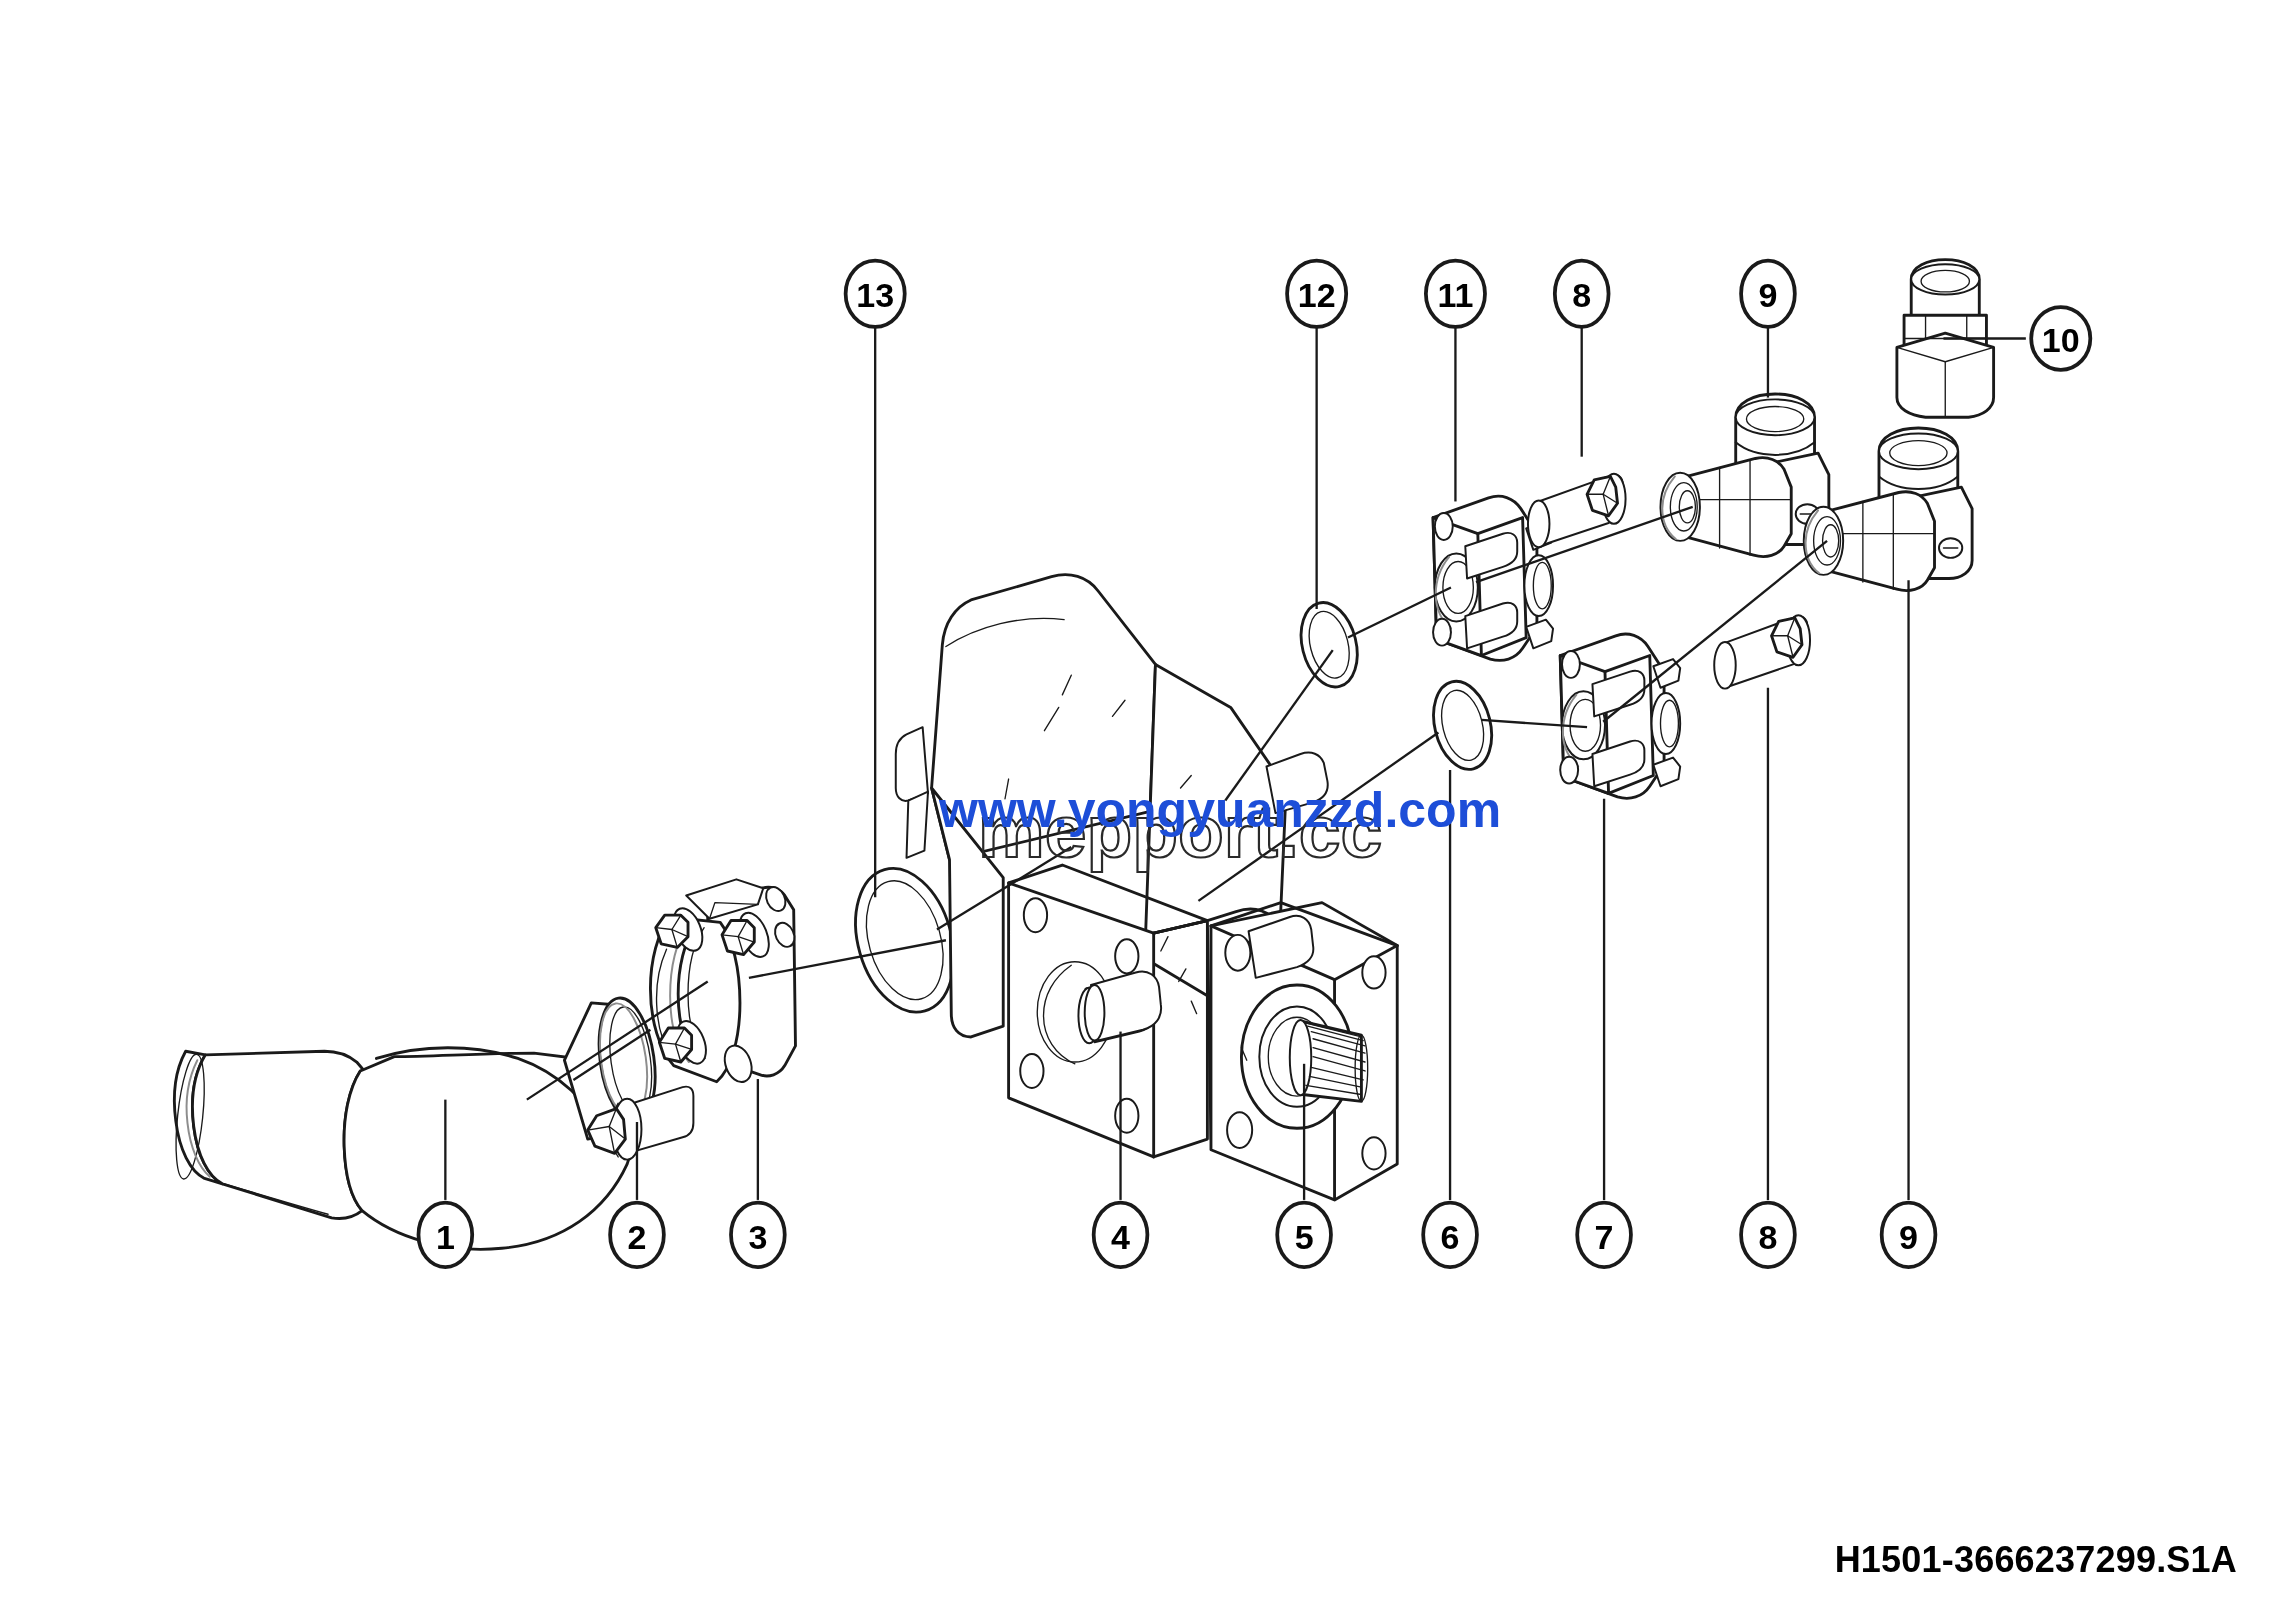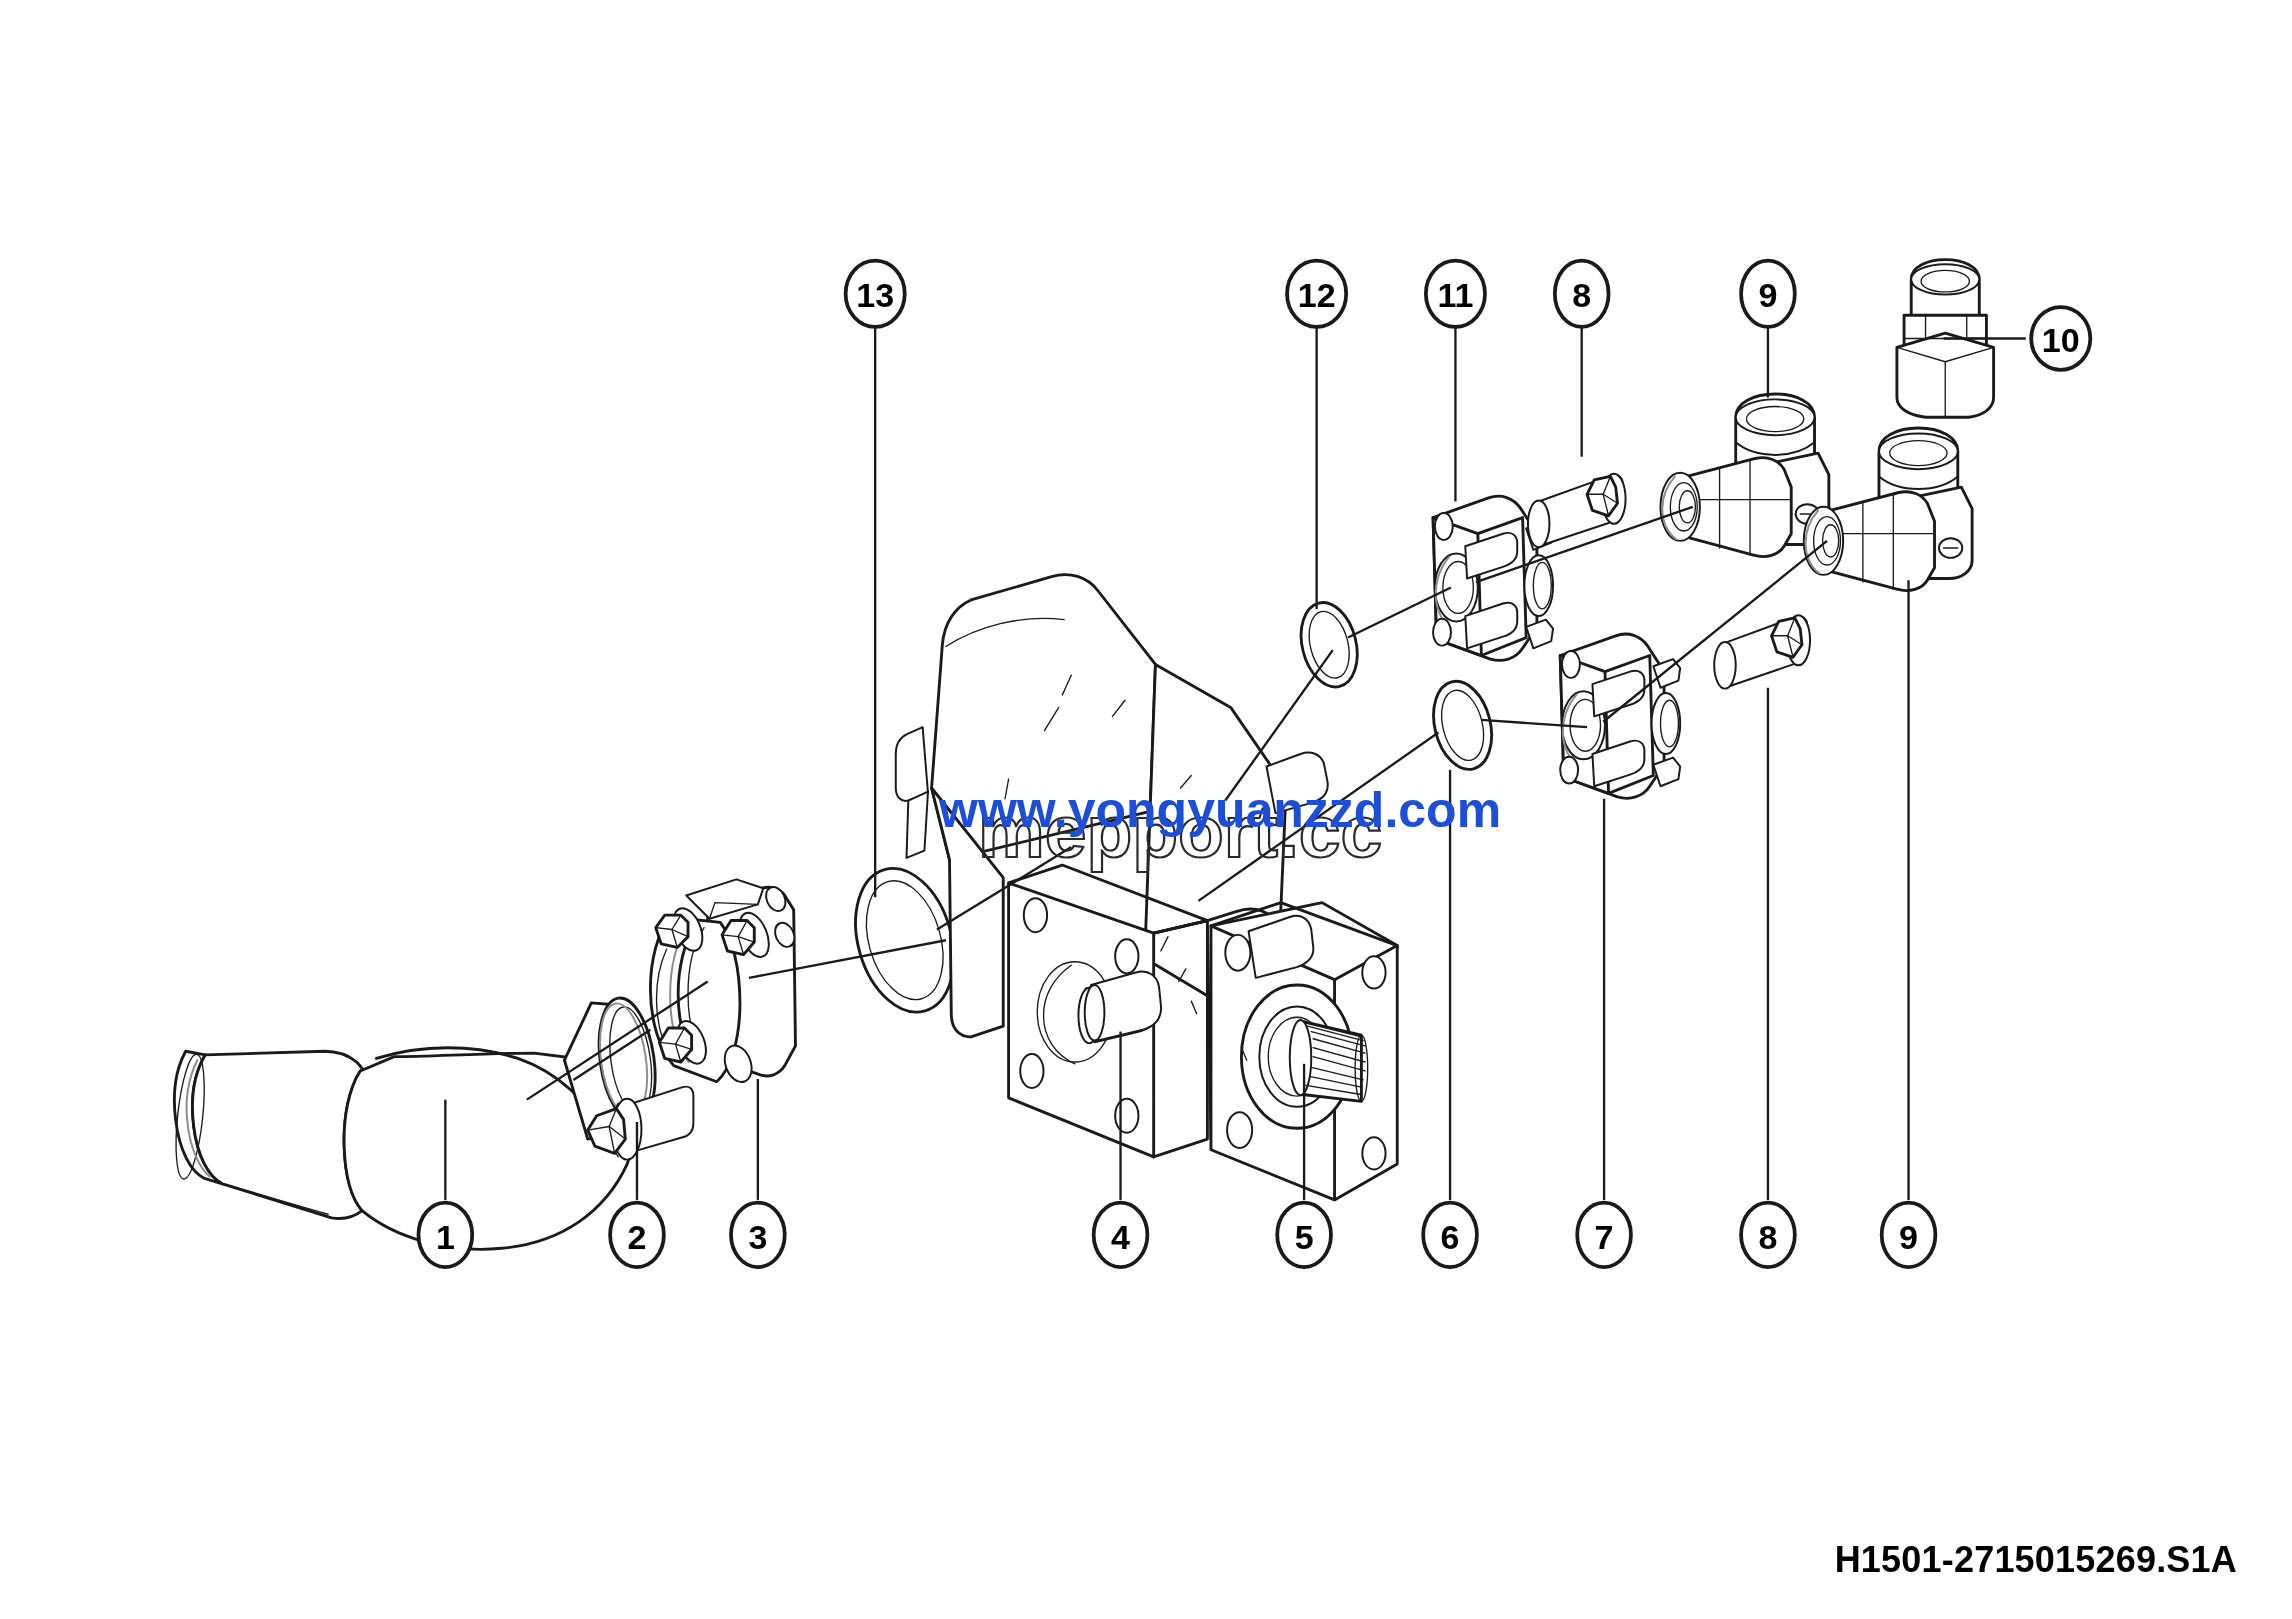--- a/index.html
+++ b/index.html
@@ -545,16 +545,16 @@
         <ellipse class="balloon" cx="2131" cy="1379" rx="30" ry="36"></ellipse>
         <text class="bnum" x="2131" y="1381" font-size="38">9</text>
       </g>
     </g>
   </svg>
 
   <div class="wm-outline">mepport.cc</div>
 
   <div class="wm-blue">www.yongyuanzzd.com</div>
 
-  <div class="dwg-no">H1501-2715015269.S1A</div>
+  <div class="dwg-no">H1501-3666237299.S1A</div>
 
 </div>
 
 
 </body></html>

